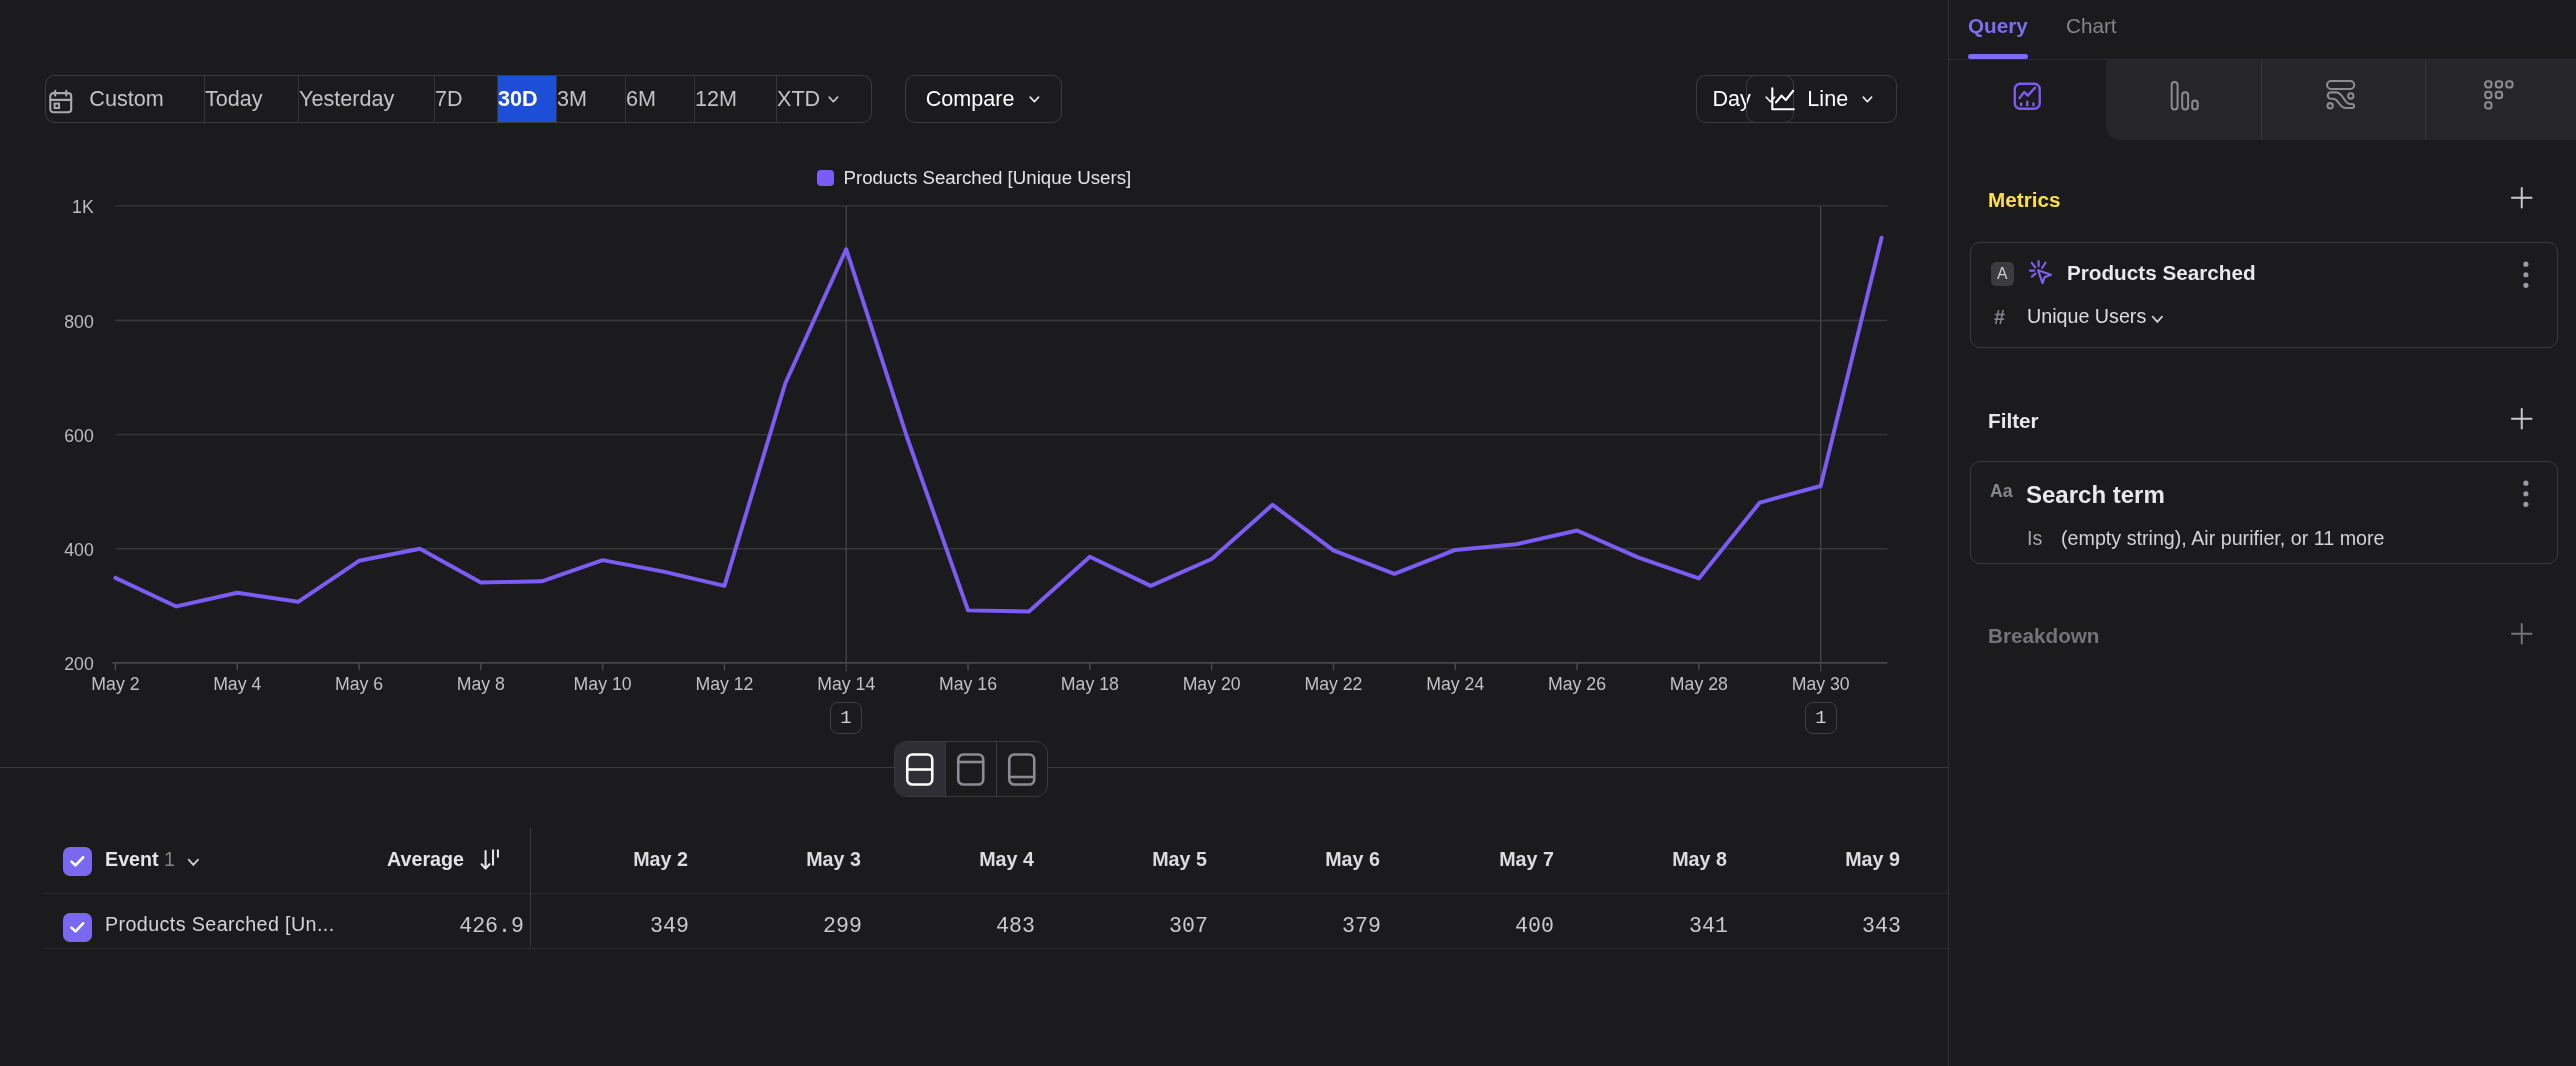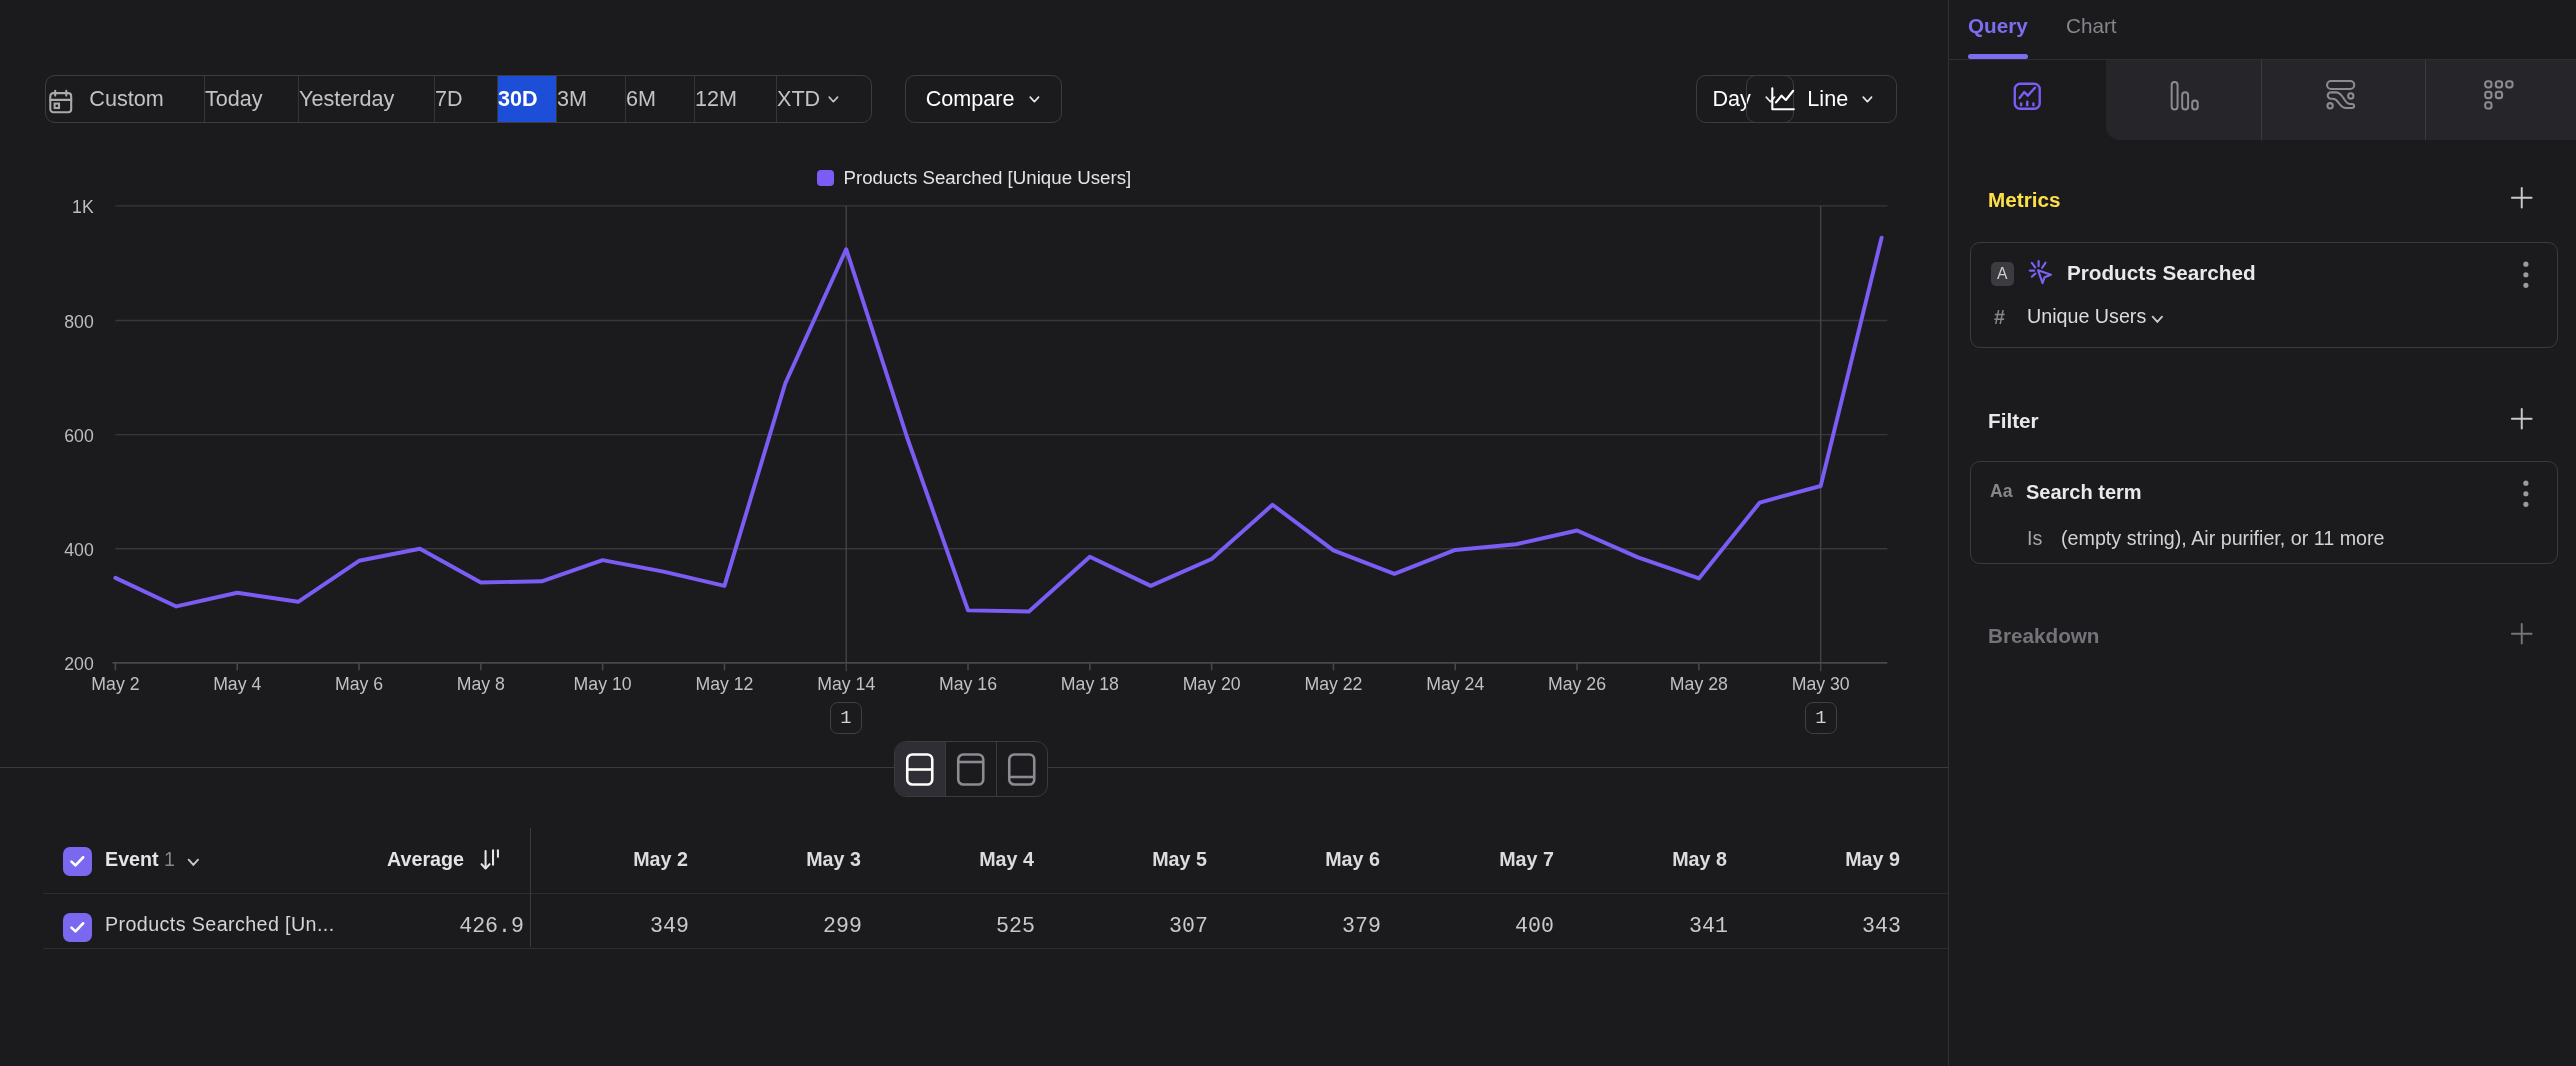--- a/index.html
+++ b/index.html
@@ -185,21 +185,21 @@
 
 <div class="abs" style="left:63px; top:913px; width:28.5px; height:28.5px; background:#7b68f0; border-radius:6.9px; display:flex; align-items:center; justify-content:center;">
   <svg width="18.7" height="18.7" viewBox="0 0 16 16" fill="none" stroke="#fff" stroke-width="2.2" stroke-linecap="round" stroke-linejoin="round">
       <path d="M3 8.2 L6.4 11.5 L13 4.5"></path>
     </svg>
 </div>
 <div class="abs" style="left:105px; top:913px; font-size:19.7px; color:#d4d4d8; letter-spacing:0.4px;">Products Searched [Un...</div>
 <div class="abs" style="left:327px; top:914px; width:197px; font-size:21.6px; color:#c9c9cd; text-align:right; font-family:'Liberation Mono',monospace;">426.9</div>
 <div class="abs" style="left:583px; top:914px; width:173px; font-size:21.6px; color:#c9c9cd; text-align:center; font-family:'Liberation Mono',monospace;">349</div>
 <div class="abs" style="left:756px; top:914px; width:173px; font-size:21.6px; color:#c9c9cd; text-align:center; font-family:'Liberation Mono',monospace;">299</div>
-<div class="abs" style="left:929px; top:914px; width:173px; font-size:21.6px; color:#c9c9cd; text-align:center; font-family:'Liberation Mono',monospace;">525</div>
+<div class="abs" style="left:929px; top:914px; width:173px; font-size:21.6px; color:#c9c9cd; text-align:center; font-family:'Liberation Mono',monospace;">483</div>
 <div class="abs" style="left:1102px; top:914px; width:173px; font-size:21.6px; color:#c9c9cd; text-align:center; font-family:'Liberation Mono',monospace;">307</div>
 <div class="abs" style="left:1275px; top:914px; width:173px; font-size:21.6px; color:#c9c9cd; text-align:center; font-family:'Liberation Mono',monospace;">379</div>
 <div class="abs" style="left:1448px; top:914px; width:173px; font-size:21.6px; color:#c9c9cd; text-align:center; font-family:'Liberation Mono',monospace;">400</div>
 <div class="abs" style="left:1622px; top:914px; width:173px; font-size:21.6px; color:#c9c9cd; text-align:center; font-family:'Liberation Mono',monospace;">341</div>
 <div class="abs" style="left:1795px; top:914px; width:173px; font-size:21.6px; color:#c9c9cd; text-align:center; font-family:'Liberation Mono',monospace;">343</div>
 
 <div class="abs" style="left:1948px; top:0; width:1px; height:1067px; background:#303035;"></div>
 
 <div class="abs" style="left:1968px; top:13.8px; font-size:20.7px; font-weight:700; color:#7d6ef0;">Query</div>
 <div class="abs" style="left:2066px; top:13.8px; font-size:20.7px; color:#85858c;">Chart</div>
@@ -287,21 +287,21 @@
 <div class="abs" style="left:1988px; top:409px; font-size:20.7px; font-weight:700; color:#e8e8ea;">Filter</div>
 <div class="abs" style="left:2507px; top:404px;">
     <svg width="29.5" height="29.5" viewBox="0 0 24 24" fill="none" stroke="#c9c9cd" stroke-width="1.6" stroke-linecap="round">
       <path d="M12 4 V20"></path>
       <path d="M4 12 H20"></path>
     </svg>
   </div>
 
 <div class="abs" style="left:1970px; top:461px; width:588px; height:103px; border:1px solid #3a3a3f; border-radius:9.8px;"></div>
 <div class="abs" style="left:1990px; top:481px; font-size:17.7px; font-weight:700; color:#85858c;">Aa</div>
-<div class="abs" style="left:2026px; top:481px; font-size:20px; font-weight:700; color:#e9e9ec;">Search term</div>
+<div class="abs" style="left:2026px; top:481px; font-size:24px; font-weight:700; color:#e9e9ec;">Search term</div>
 <div class="abs" style="left:2520px; top:479px;">
     <svg width="11.8" height="29.5" viewBox="0 0 8 24" fill="#9a9aa1">
       <circle cx="4" cy="3.4" r="2.1"></circle>
       <circle cx="4" cy="12" r="2.1"></circle>
       <circle cx="4" cy="20.6" r="2.1"></circle>
     </svg>
   </div>
 <div class="abs" style="left:2027px; top:527px; font-size:19.7px; color:#a5a5ab;">Is</div>
 <div class="abs" style="left:2061px; top:527px; font-size:19.7px; color:#d2d2d6;">(empty string), Air purifier, or 11 more</div>
 

